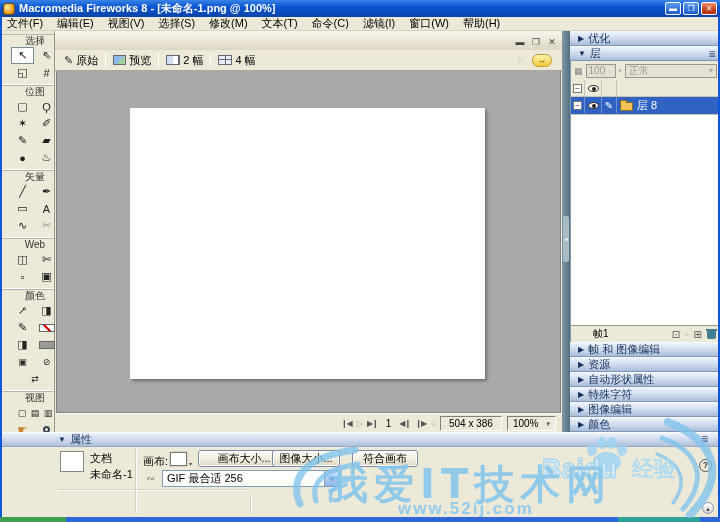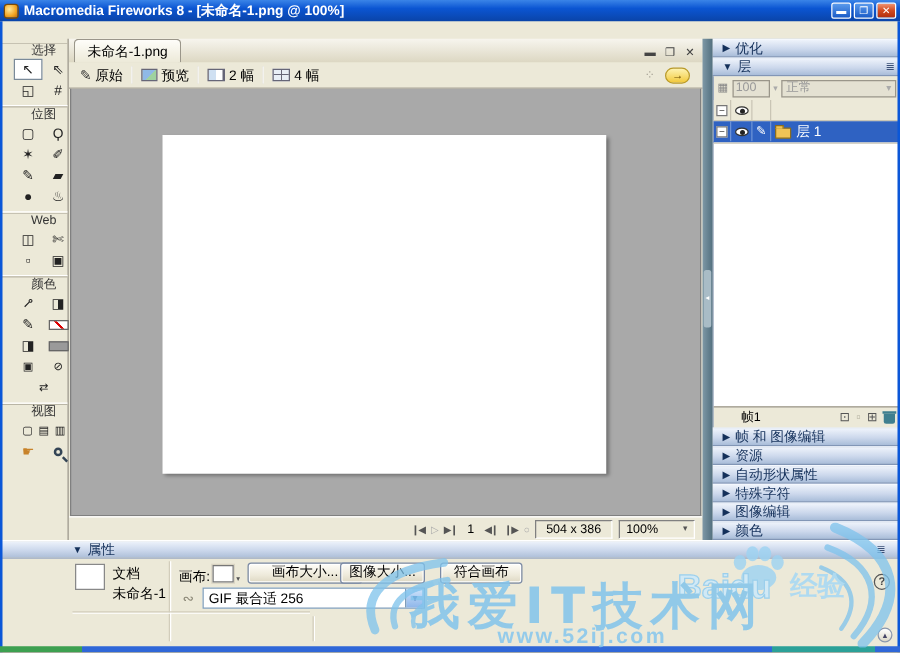--- a/index.html
+++ b/index.html
@@ -67,21 +67,21 @@
   .canvas { position:absolute; left:73px; top:37px; width:355px; height:271px; background:#fff;
     box-shadow:2px 2px 3px rgba(0,0,0,0.35); }
   .docstatus { position:absolute; left:0; bottom:0; width:100%; height:19px; background:#ece9d8;
     border-top:1px solid #fff; display:flex; align-items:center; justify-content:flex-end;
     gap:5px; padding-right:6px; font-size:10px; }
   .pbtn { font-size:8px; color:#555; letter-spacing:-1px; }
   .pbtn.gray { color:#aaa; }
   .frame-num { font-size:10px; padding:0 3px; }
   .sunken { background:#ece9d8; border:1px solid; border-color:#808080 #fff #fff #808080;
     padding:0 5px; height:15px; line-height:13px; font-size:10px; }
-  .zoombox { display:flex; align-items:center; gap:20px; }
+  .zoombox { display:flex; align-items:center; gap:8px; }
   
   .splitter { position:absolute; left:562px; top:31px; width:8px; height:401px;
     background:linear-gradient(90deg,#7e98a6,#53707f); z-index:6;}
   .split-handle { position:absolute; left:1px; top:185px; width:6px; height:46px;
     background:#a9bcc6; border-radius:2px; color:#fff; font-size:6px; line-height:46px; text-align:center;}
   
   .dock { position:absolute; left:570px; top:31px; width:150px; height:401px; background:#b9c6da;
     display:flex; flex-direction:column; z-index:5;}
   .dockhdr { height:15px; flex:none; display:flex; align-items:center; gap:4px; padding:0 4px 0 8px;
     background:linear-gradient(180deg,#eef3fb,#ccd8ec 55%,#a9bdd9); border-top:1px solid #f4f8fe;
@@ -168,20 +168,32 @@
   <div class="frame-edge" style="left:718px"></div>
 
   <div class="titlebar">
     <span class="applogo"></span>
     <span class="title">Macromedia Fireworks 8 - [未命名-1.png @ 100%]</span>
     <span class="winbtn">▬</span>
     <span class="winbtn">❐</span>
     <span class="winbtn close">✕</span>
   </div>
 
+  <div class="menubar">
+    <span class="menu-item">文件(F)</span>
+    <span class="menu-item">编辑(E)</span>
+    <span class="menu-item">视图(V)</span>
+    <span class="menu-item">选择(S)</span>
+    <span class="menu-item">修改(M)</span>
+    <span class="menu-item">文本(T)</span>
+    <span class="menu-item">命令(C)</span>
+    <span class="menu-item">滤镜(I)</span>
+    <span class="menu-item">窗口(W)</span>
+    <span class="menu-item">帮助(H)</span>
+  </div>
 
   <div class="toolbox">
     <div class="tb-section">
       <div class="tb-label">选择</div>
       <div class="tb-grid">
         <span class="tool pressed">↖</span>
         <span class="tool">⇖</span>
         <span class="tool">◱</span>
         <span class="tool">#</span>
       </div>
@@ -193,20 +205,31 @@
         <span class="tool">Ϙ</span>
         <span class="tool">✶</span>
         <span class="tool">✐</span>
         <span class="tool">✎</span>
         <span class="tool">▰</span>
         <span class="tool">●</span>
         <span class="tool">♨</span>
       </div>
     </div>
     <div class="tb-section">
+      <div class="tb-label">矢量</div>
+      <div class="tb-grid">
+        <span class="tool">╱</span>
+        <span class="tool">✒</span>
+        <span class="tool">▭</span>
+        <span class="tool">A</span>
+        <span class="tool">∿</span>
+        <span class="tool gray">✂</span>
+      </div>
+    </div>
+    <div class="tb-section">
       <div class="tb-label">Web</div>
       <div class="tb-grid">
         <span class="tool">◫</span>
         <span class="tool">✄</span>
         <span class="tool">▫</span>
         <span class="tool">▣</span>
       </div>
     </div>
     <div class="tb-section">
       <div class="tb-label">颜色</div>
@@ -241,21 +264,20 @@
         <span class="tool" style="color:#c8832a">☛</span>
         <span class="tool">
             <span class="magnifier"></span>
           </span>
       </div>
     </div>
   </div>
 
   <div class="docwin">
     <div class="tabstrip">
-      <span class="doctab">未命名-1.png</span>
       <span class="tab-controls">
         <span class="tab-ctl">▬</span>
         <span class="tab-ctl">❐</span>
         <span class="tab-ctl">✕</span>
       </span>
     </div>
     <div class="doctoolbar">
       <span class="dtb-btn">
         <span class="ico-pencil">✎</span>
         <span>原始</span>
@@ -338,21 +360,21 @@
             <span class="expbox">−</span>
           </span>
         <span class="cell c2">
             <span class="eye"></span>
           </span>
         <span class="cell c3">
             <span class="pencil-edit">✎</span>
           </span>
         <span class="layer-name">
           <span class="folder"></span>
-          <span>层 1</span>
+          <span>层 8</span>
         </span>
       </div>
       <div class="layers-empty"></div>
       <div class="framebar">
         <span>帧1</span>
         <span class="fb-icons">
           <span class="fb-ico">⊡</span>
           <span class="fb-ico gray">▫</span>
           <span class="fb-ico">⊞</span>
           <span class="trash"></span>

